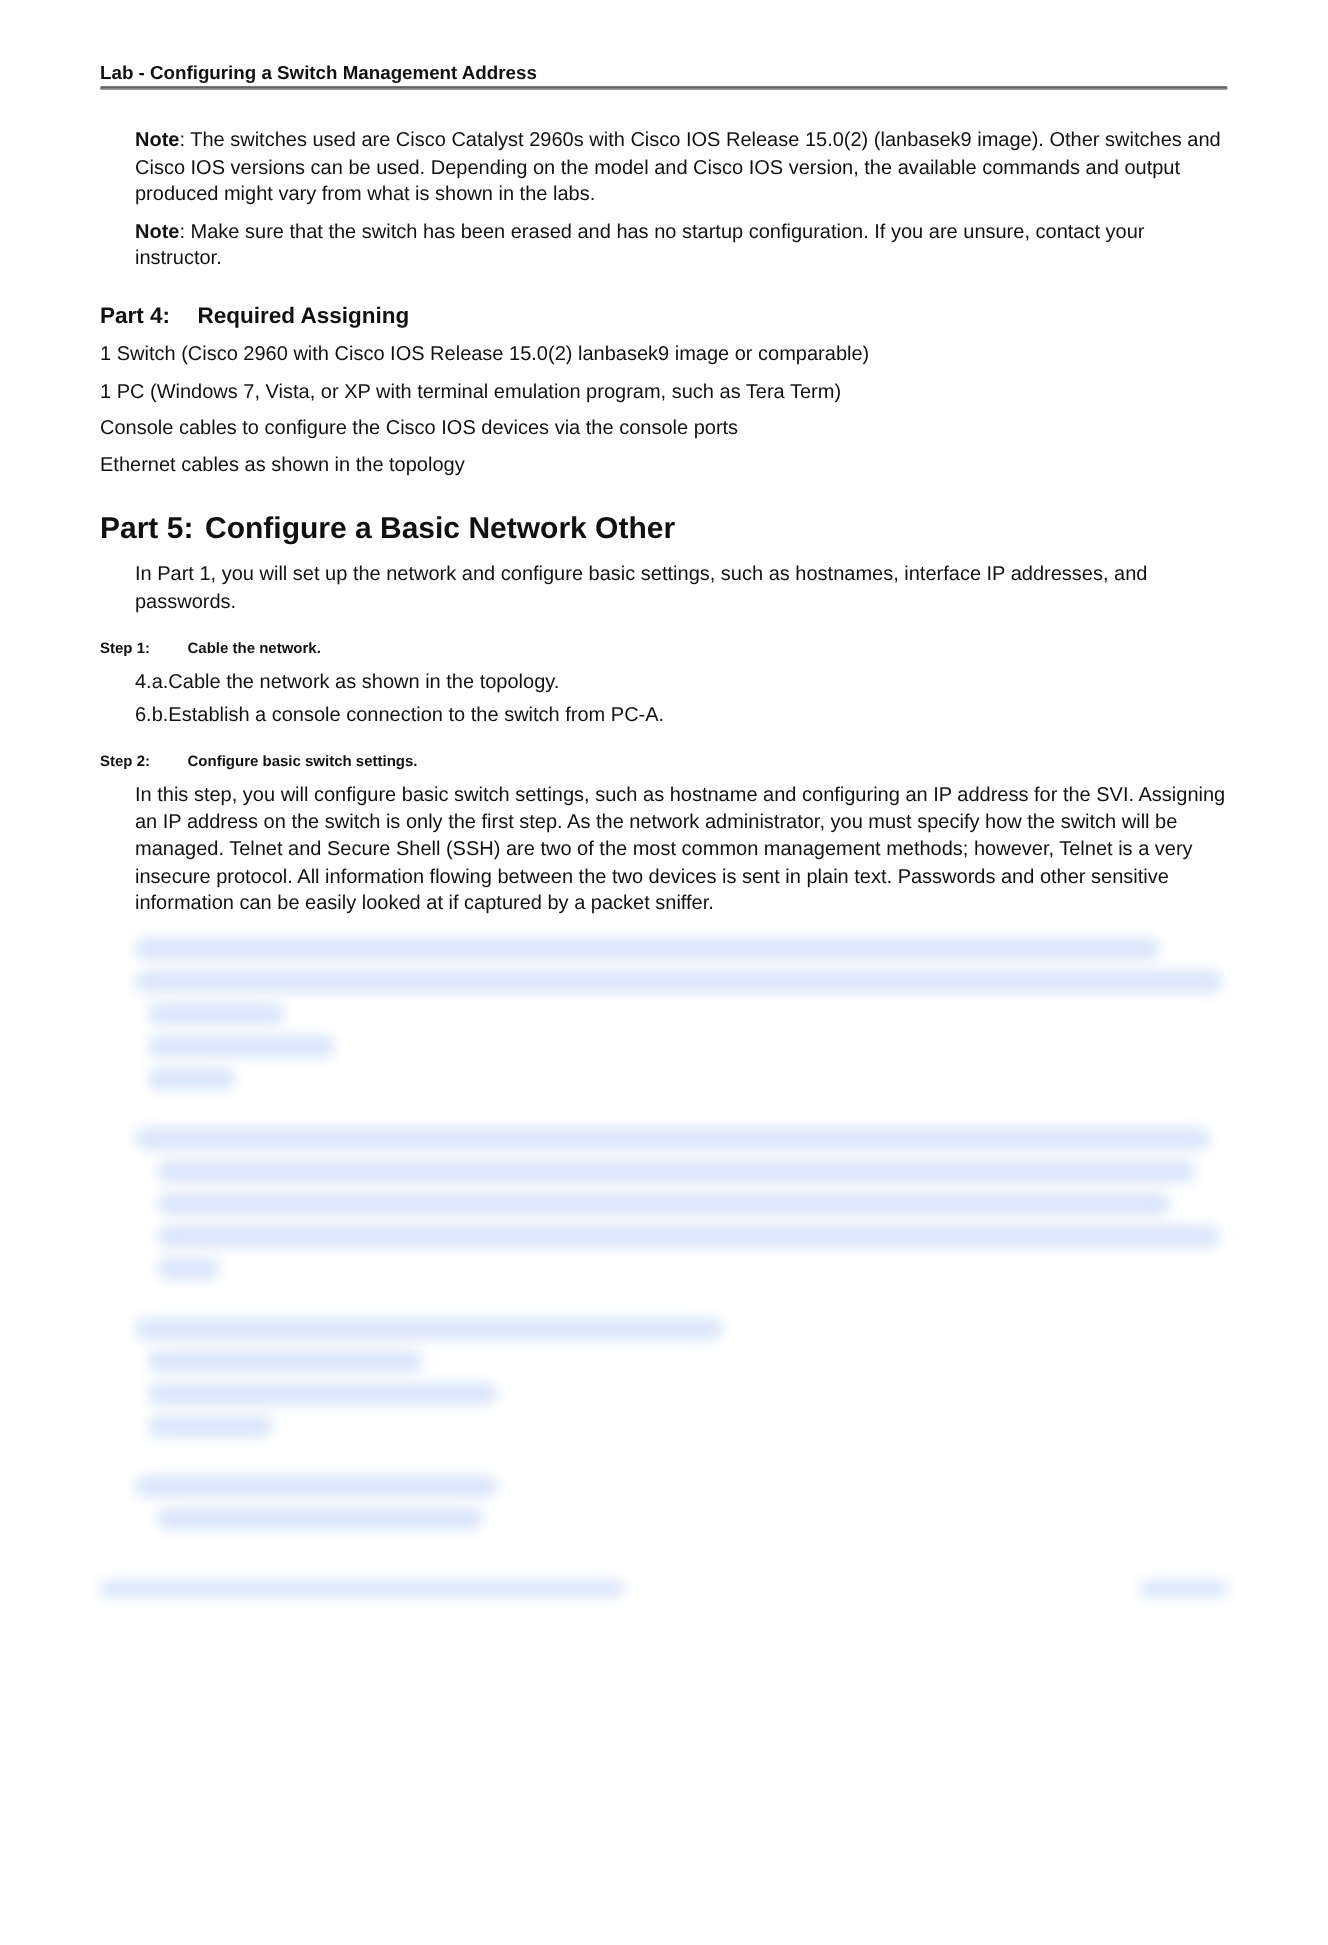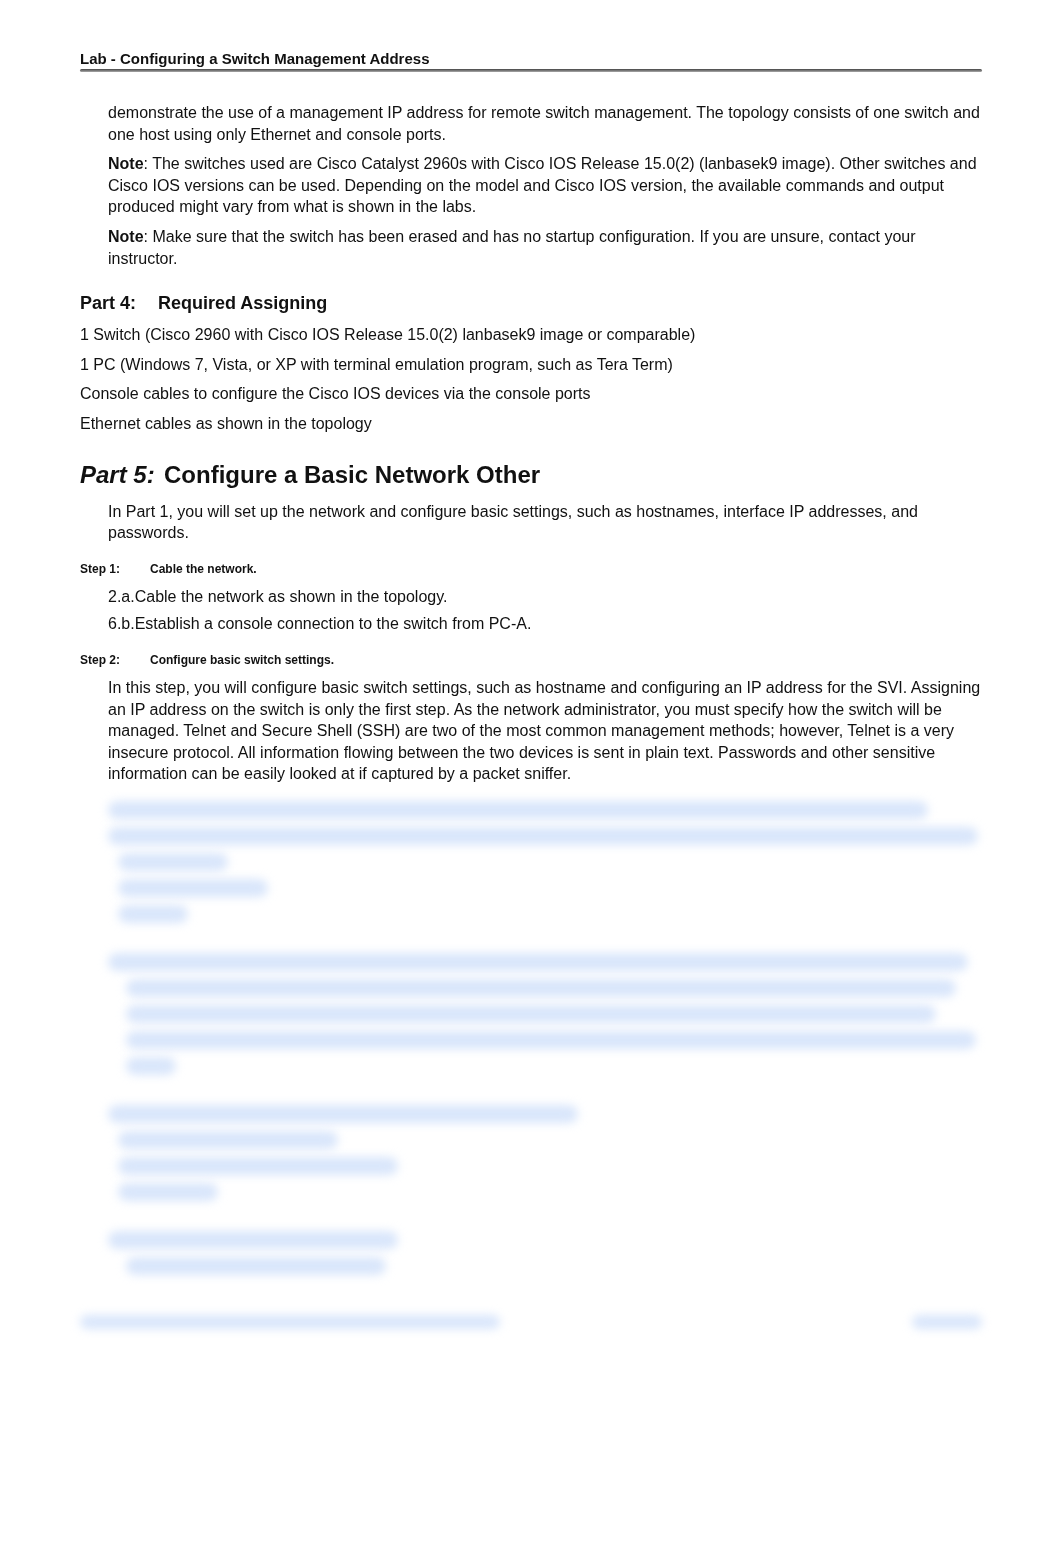--- a/index.html
+++ b/index.html
@@ -42,21 +42,20 @@
   }
   .heading-big {
     font-weight: bold;
     font-size: 24px;
     margin-top: 26px;
     margin-bottom: 12px;
   }
   .heading-big .num {
     display: inline-block;
     width: 84px;
-    font-style: italic;
   }
   .heading-step {
     font-weight: bold;
     font-size: 12px;
     margin-top: 18px;
     margin-bottom: 10px;
   }
   .heading-step .num {
     display: inline-block;
     width: 70px;
@@ -97,21 +96,20 @@
     filter: blur(5px);
   }
 </style>
 </head>
 <body>
 
 <div class="header-title">Lab - Configuring a Switch Management Address</div>
 <div class="header-rule"></div>
 
 <div class="indent">
-  <p>demonstrate the use of a management IP address for remote switch management. The topology consists of one switch and one host using only Ethernet and console ports.</p>
   <p>
     <strong>Note</strong><span>: The switches used are Cisco Catalyst 2960s with Cisco IOS Release 15.0(2) (lanbasek9 image). Other switches and Cisco IOS versions can be used. Depending on the model and Cisco IOS version, the available commands and output produced might vary from what is shown in the labs.</span>
   </p>
   <p>
     <strong>Note</strong><span>: Make sure that the switch has been erased and has no startup configuration. If you are unsure, contact your instructor.</span>
   </p>
 </div>
 
 <div class="heading-part">
   <span class="num">Part 4:</span><span>Required Assigning</span>
@@ -124,21 +122,21 @@
 <div class="heading-big">
   <span class="num">Part 5:</span><span>Configure a Basic Network Other</span>
 </div>
 <div class="indent">
   <p>In Part 1, you will set up the network and configure basic settings, such as hostnames, interface IP addresses, and passwords.</p>
 </div>
 
 <div class="heading-step">
   <span class="num">Step 1:</span><span>Cable the network.</span>
 </div>
-<p class="sub">2.a.Cable the network as shown in the topology.</p>
+<p class="sub">4.a.Cable the network as shown in the topology.</p>
 <p class="sub">6.b.Establish a console connection to the switch from PC-A.</p>
 
 <div class="heading-step">
   <span class="num">Step 2:</span><span>Configure basic switch settings.</span>
 </div>
 <div class="indent">
   <p>In this step, you will configure basic switch settings, such as hostname and configuring an IP address for the SVI. Assigning an IP address on the switch is only the first step. As the network administrator, you must specify how the switch will be managed. Telnet and Secure Shell (SSH) are two of the most common management methods; however, Telnet is a very insecure protocol. All information flowing between the two devices is sent in plain text. Passwords and other sensitive information can be easily looked at if captured by a packet sniffer.</p>
 </div>
 
 <div class="blurred-area">

